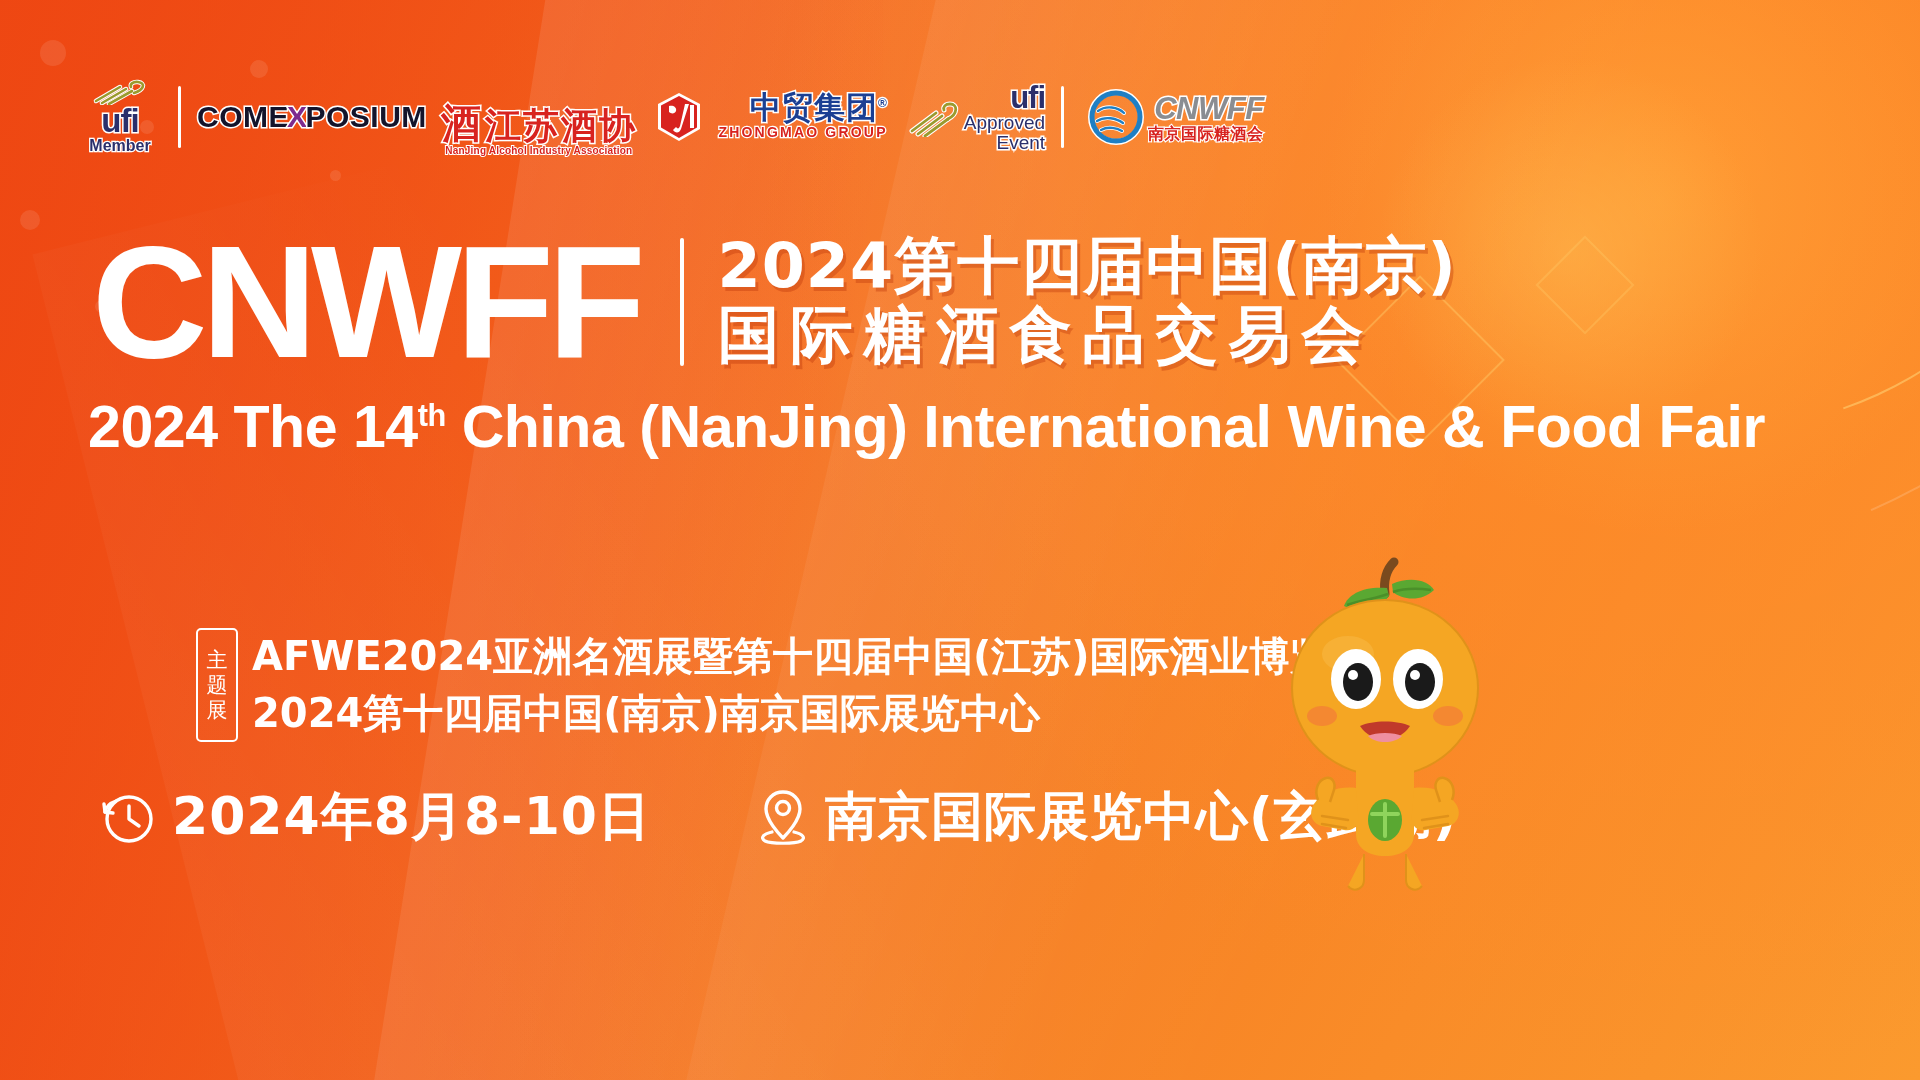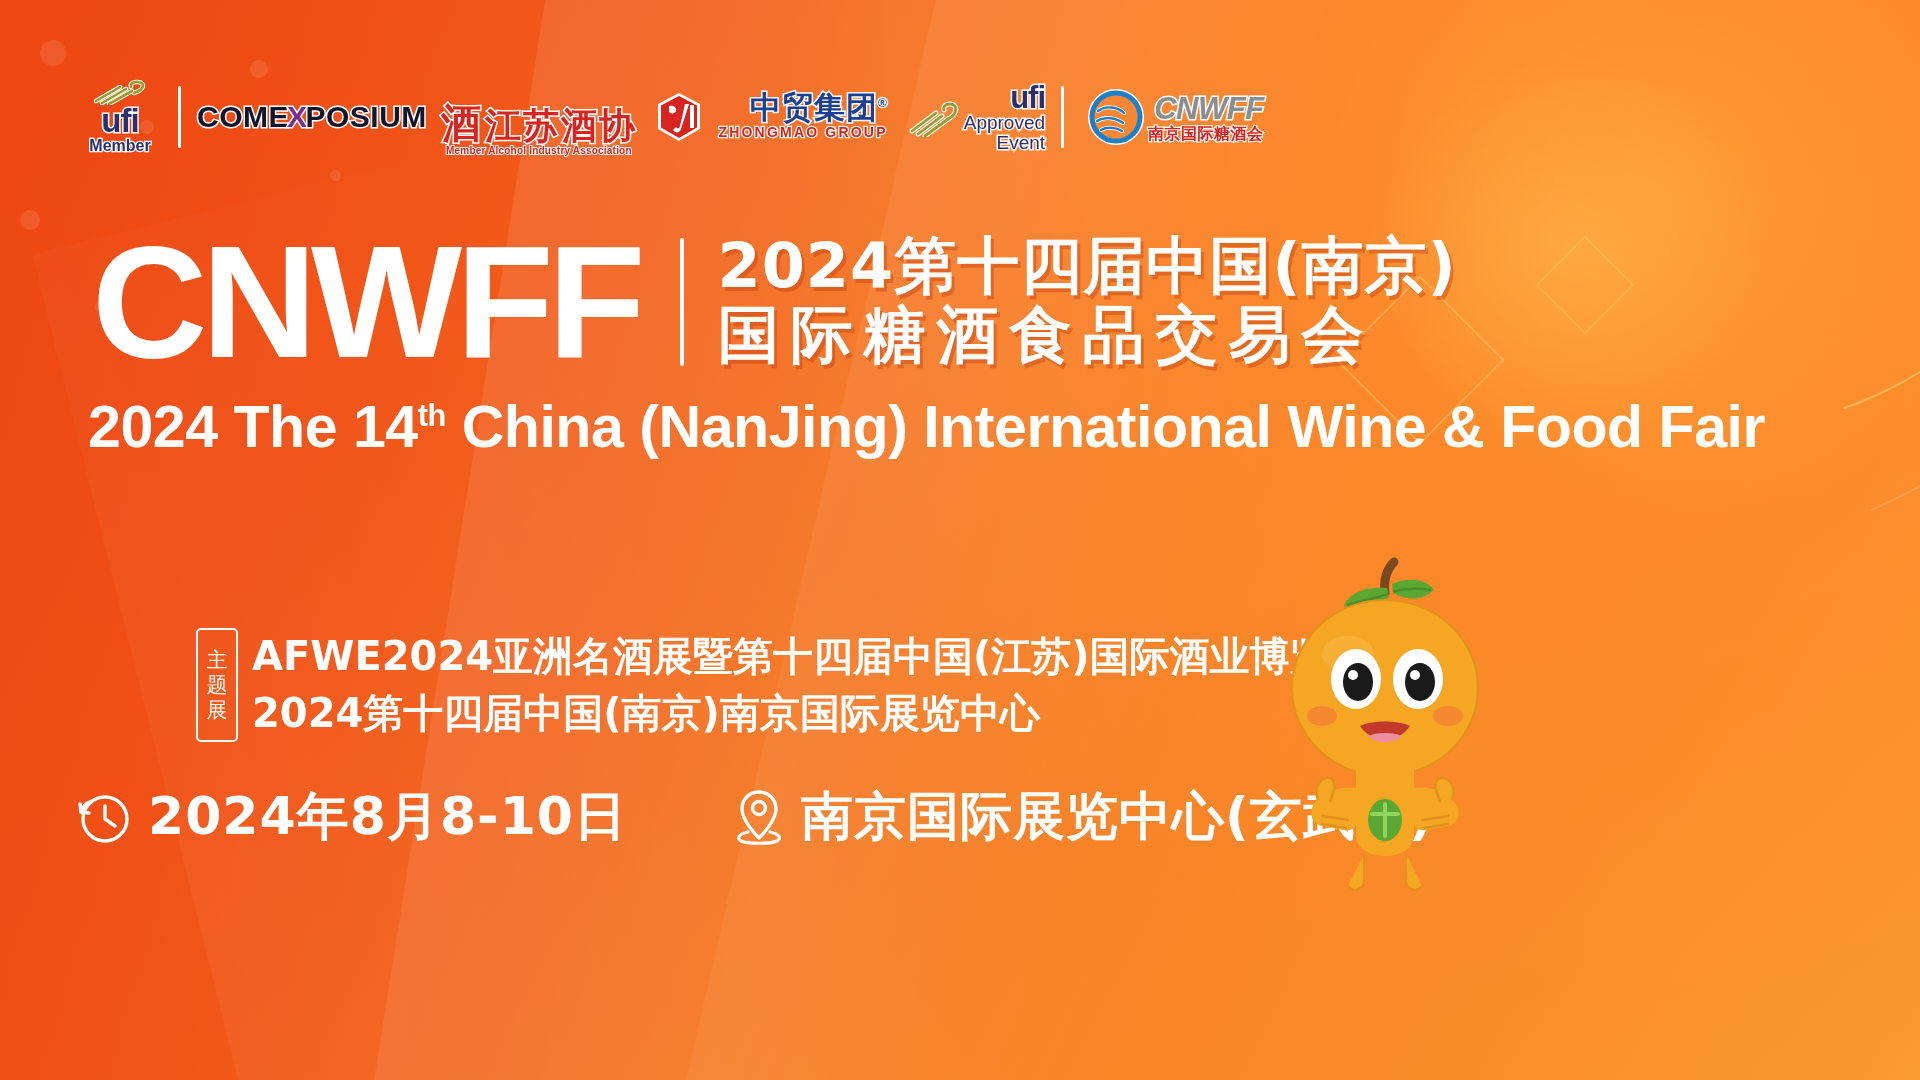--- a/index.html
+++ b/index.html
@@ -222,21 +222,21 @@
   }
   .theme-lines {
     display:flex; flex-direction:column; justify-content:center;
     font-family:"DejaVu Sans","Liberation Sans",sans-serif;
     color:#ffffff; font-weight:bold;
   }
   .theme-lines div { font-size:40px; line-height:1.42; letter-spacing:0px; white-space:nowrap; }
 
   
   .info-row {
-    position:absolute; left:76px; top:782px;
+    position:absolute; left:100px; top:782px;
     display:flex; align-items:flex-end; gap:36px;
     color:#ffffff;
     font-family:"DejaVu Sans","Liberation Sans",sans-serif;
   }
   .info-item { display:flex; align-items:center; gap:16px; }
   .info-item .txt { font-size:52px; font-weight:bold; letter-spacing:1px; white-space:nowrap; }
   .icon-clock, .icon-pin { flex:0 0 auto; }
   .gap-mid { width:34px; }
 
   
@@ -295,21 +295,21 @@
       <span class="w">COME</span>
       <span class="x">X</span>
       <span class="w">POSIUM</span>
     </div>
 
     <div class="jiangsu">
       <div class="jiangsu-row">
         <span class="js-seal">酒</span>
         <span class="js-cn">江苏酒协</span>
       </div>
-      <div class="js-en">Member Alcohol Industry Association</div>
+      <div class="js-en">NanJing Alcohol Industry Association</div>
     </div>
 
     <div class="zhongmao">
       <svg class="zm-mark" viewBox="0 0 48 52">
         <path d="M24 2 L45 13 L45 38 L24 50 L3 38 L3 13 Z" fill="#ffffff"></path>
         <path d="M24 5 L42 14.5 L42 36.5 L24 47 L6 36.5 L6 14.5 Z" fill="#d8231f"></path>
         <path d="M30 13 L34 13 L26 38 C24 43 20 42 18 39 L21 36 C22.5 38 24 38 25 35 Z" fill="#ffffff"></path>
         <path d="M14 15 C18 14 22 16 21 20 C20 23 16 23 14 21 Z" fill="#ffffff"></path>
         <path d="M35 14 L39 14 L39 37 L35 37 Z" fill="#ffffff"></path>
       </svg>

